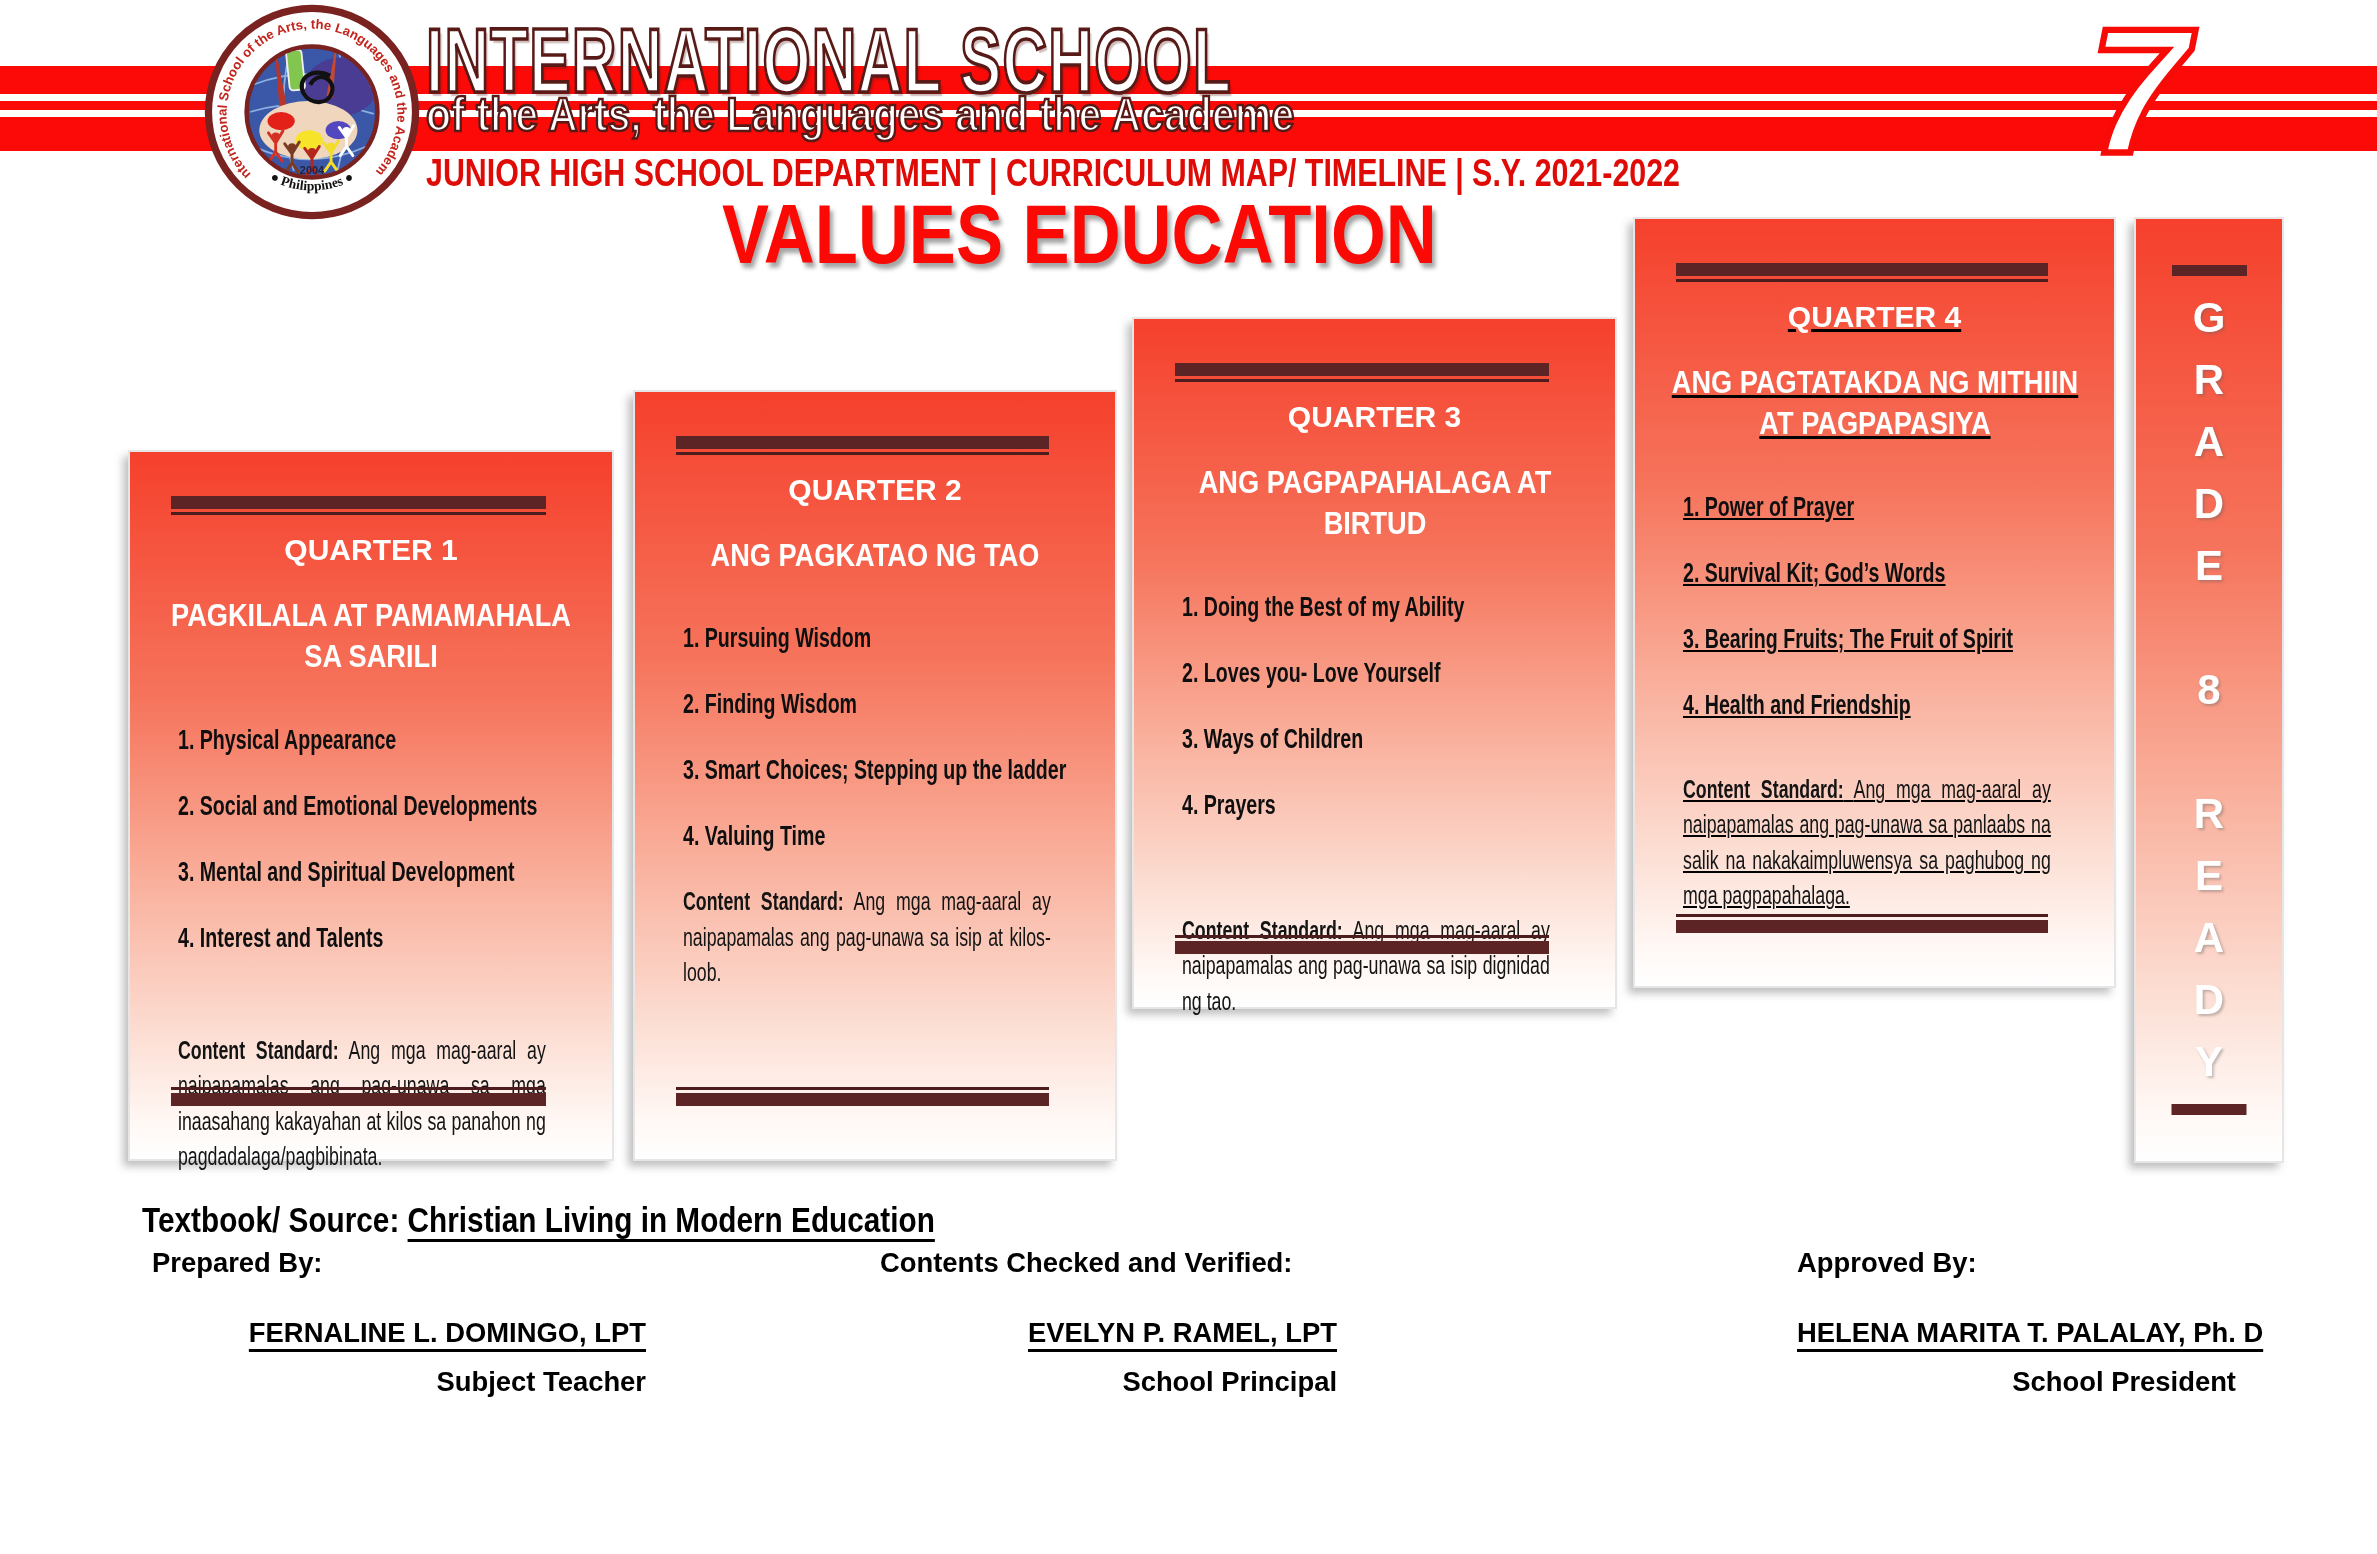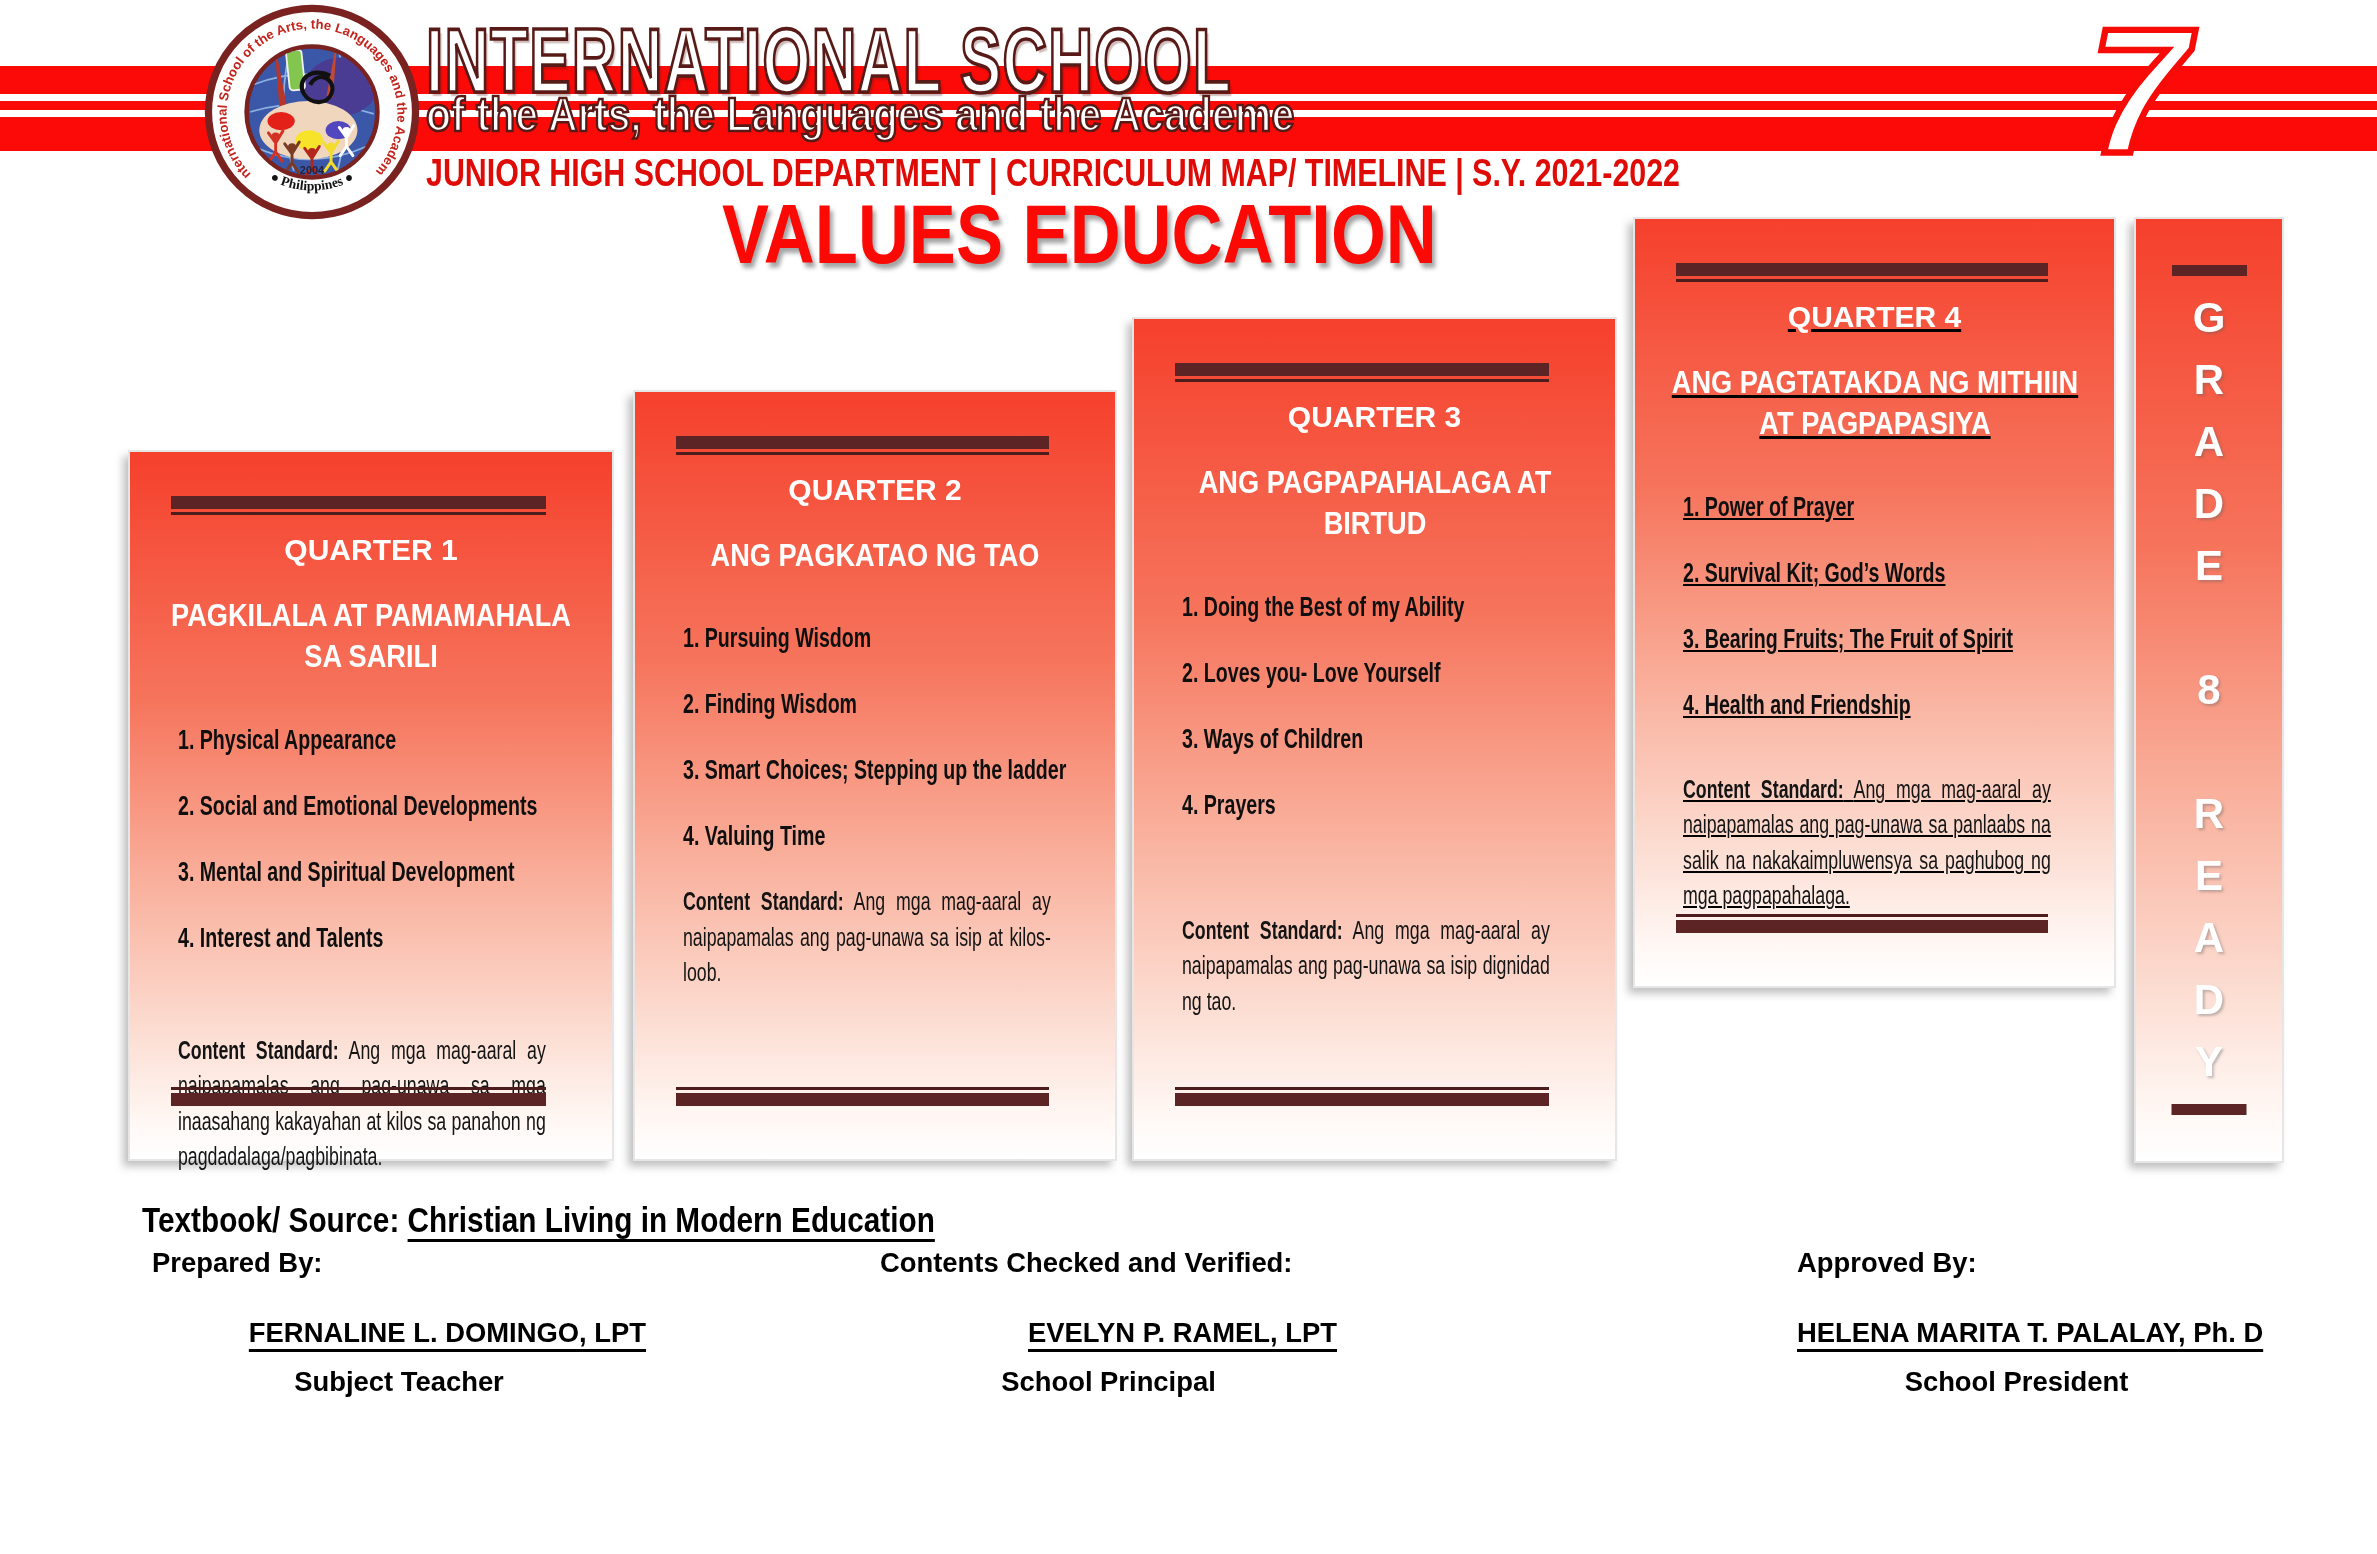--- a/index.html
+++ b/index.html
@@ -50,21 +50,21 @@
 
   
   .qcard {
     position:absolute; z-index:1; box-sizing:border-box;
     background:linear-gradient(180deg,#F5402C 0%, #F6745C 35%, #F9AE9A 60%, #FCDDD2 82%, #FFF8F5 95%, #FFFFFF 100%);
     border:2.7px solid #E6E6E6;
     box-shadow:-5.5px 6.4px 8.2px rgba(110,110,110,0.45);
   }
   #card1 { left:128px;  top:450px; width:486px; height:711px;  }
   #card2 { left:633px;  top:390px; width:484px; height:771px;  }
-  #card3 { left:1132px; top:317px; width:485px; height:844px;  }
+  #card3 { left:1132px; top:317px; width:485px; height:692px;  }
   #card4 { left:1633px; top:217px; width:483px; height:771px;text-decoration:underline; }
   #card5 { left:2134px; top:217px; width:150px; height:946px; }
 
   .rule-top { margin:44px 66px 0 41px; }
   .bar-thick { height:12.8px; background:#5C2424; }
   .bar-thin  { height:2.7px;  background:#4D1C1C; margin-top:3.7px; }
   .rule-bottom { position:absolute; bottom:53px; left:41px; right:66px; }
   .rule-bottom .bar-thin { margin-top:0; margin-bottom:3.7px; }
 
   .q-label { margin-top:18.3px; text-align:center; color:#fff; font-weight:bold; font-size:30px; }
@@ -104,21 +104,21 @@
     white-space:nowrap; transform:scaleX(0.85); transform-origin:left top;
   }
   .underlined { text-decoration:underline; text-decoration-thickness:2.7px; text-underline-offset:7.3px; }
   .sig-col { position:absolute; top:1247px; color:#000; }
   #sig1 { left:152px;  width:494px; }
   #sig2 { left:880px;  width:457px; }
   #sig3 { left:1797px; width:439px; }
   .sig-heading { font-size:27.4px; font-weight:bold; }
   .sig-name { margin-top:38px; text-align:right; font-size:27.4px; font-weight:bold;
               text-decoration:underline; text-decoration-thickness:2.7px; text-underline-offset:7.3px; white-space:nowrap; }
-  .sig-role { margin-top:16.5px; text-align:center; font-size:27.4px; font-weight:bold; }
+  .sig-role { margin-top:16.5px; text-align:right; font-size:27.4px; font-weight:bold; }
 </style>
 </head>
 <body>
 
 <div class="stripe" id="stripe1"></div>
 <div class="stripe" id="stripe2"></div>
 <div class="stripe" id="stripe3"></div>
 
 <svg class="logo" viewBox="0 0 240 240" xmlns="http://www.w3.org/2000/svg">
   <defs>

